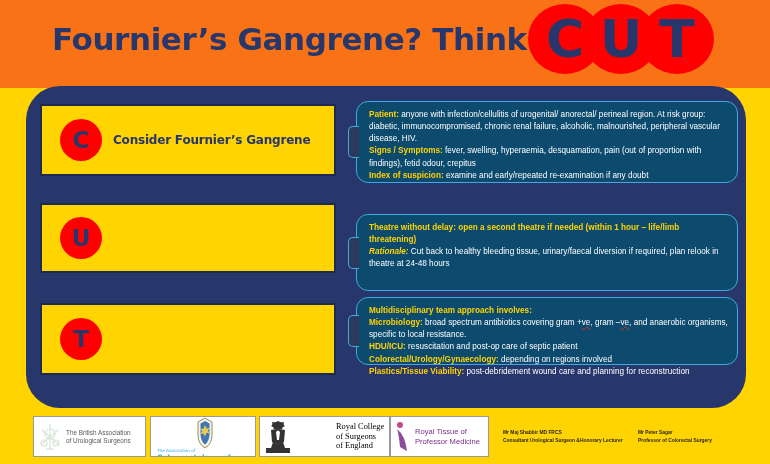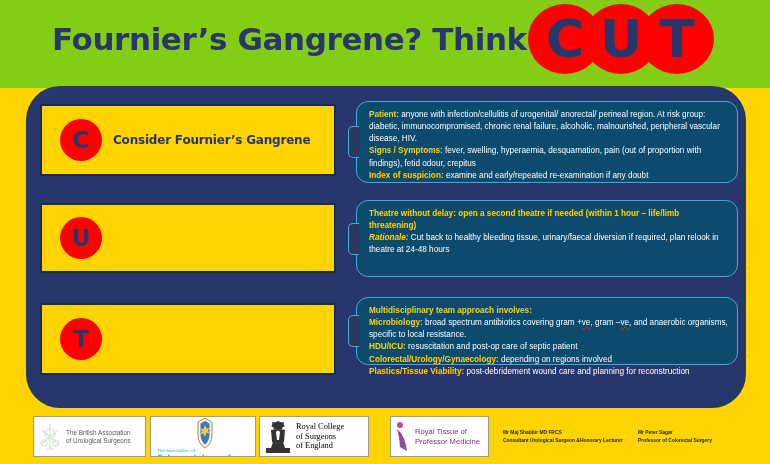--- a/index.html
+++ b/index.html
@@ -5,21 +5,21 @@
   html,body{margin:0;padding:0;}
   body{
     width:770px;height:464px;
     background:#FFD400;
     font-family:"Liberation Sans", sans-serif;
     overflow:hidden;position:relative;
   }
   
   #title-bar{
     position:absolute;left:0;top:0;width:770px;height:88px;
-    background:#84cc16;
+    background:#f97316;
   }
   #title-text{
     position:absolute;left:52px;top:21px;
     font-size:31px;font-weight:bold;color:#27376B;
     letter-spacing:-0.4px;white-space:nowrap;
     font-family:"DejaVu Sans", sans-serif;
   }
   #cut-word{
     position:absolute;left:528px;top:4px;width:186px;height:70px;
   }
@@ -72,21 +72,21 @@
   
   .callout{
     position:absolute;left:330px;width:382px;
     background:#0c4a6e;border:1px solid #3FA9E0;
     border-radius:12px;box-sizing:border-box;
     padding:7px 9px 6px 12px;
     color:#FFFFFF;font-size:8.2px;line-height:1.48;
     font-family:"Liberation Sans", sans-serif;
   }
   #row-c .callout{top:4px;height:82px;}
-  #row-u .callout{top:2px;height:77px;}
+  #row-u .callout{top:16px;height:77px;}
   #row-t .callout{top:2px;height:68px;}
   .callout b{color:#FFD400;font-weight:bold;}
   .callout i{color:#FFD400;font-weight:bold;font-style:italic;}
   .sp{ text-decoration:underline; text-decoration-style:wavy;
        text-decoration-color:#E03030; text-underline-offset:1px;}
 
   
   .tab{
     position:absolute;left:-9px;top:50%;transform:translateY(-50%);
     width:10px;height:30px;
@@ -101,21 +101,21 @@
     background:#FFD400;
   }
   .logo{
     position:absolute;top:6px;height:41px;
     background:#FFFFFF;border:1px solid #9a9a9a;
     box-sizing:border-box;overflow:hidden;
     display:flex;align-items:center;
   }
   #logo-baus{left:33px;width:113px;}
   #logo-acp{left:150px;width:106px;flex-direction:column;}
-  #logo-rcs{left:259px;width:110px;}
+  #logo-rcs{left:259px;width:131px;gap:40px;}
   #logo-rcem{left:390px;width:99px;}
 
   .crest{flex:0 0 auto;margin-left:3px;opacity:.85;}
   .logo-txt{font-size:6.2px;line-height:1.25;margin-left:3px;}
   #logo-baus .logo-txt{color:#5a5a5a;font-size:6.4px;}
   #logo-acp .logo-txt{color:#2BA8DF;font-size:7.4px;font-weight:bold;
       font-family:"DejaVu Sans", sans-serif;line-height:1.18;}
   #logo-acp .tiny{color:#2BA8DF;font-size:4.2px;font-weight:normal;}
   #logo-rcs .logo-txt{color:#000000;font-size:8.4px;
       font-family:"Liberation Serif", serif;line-height:1.18;}

